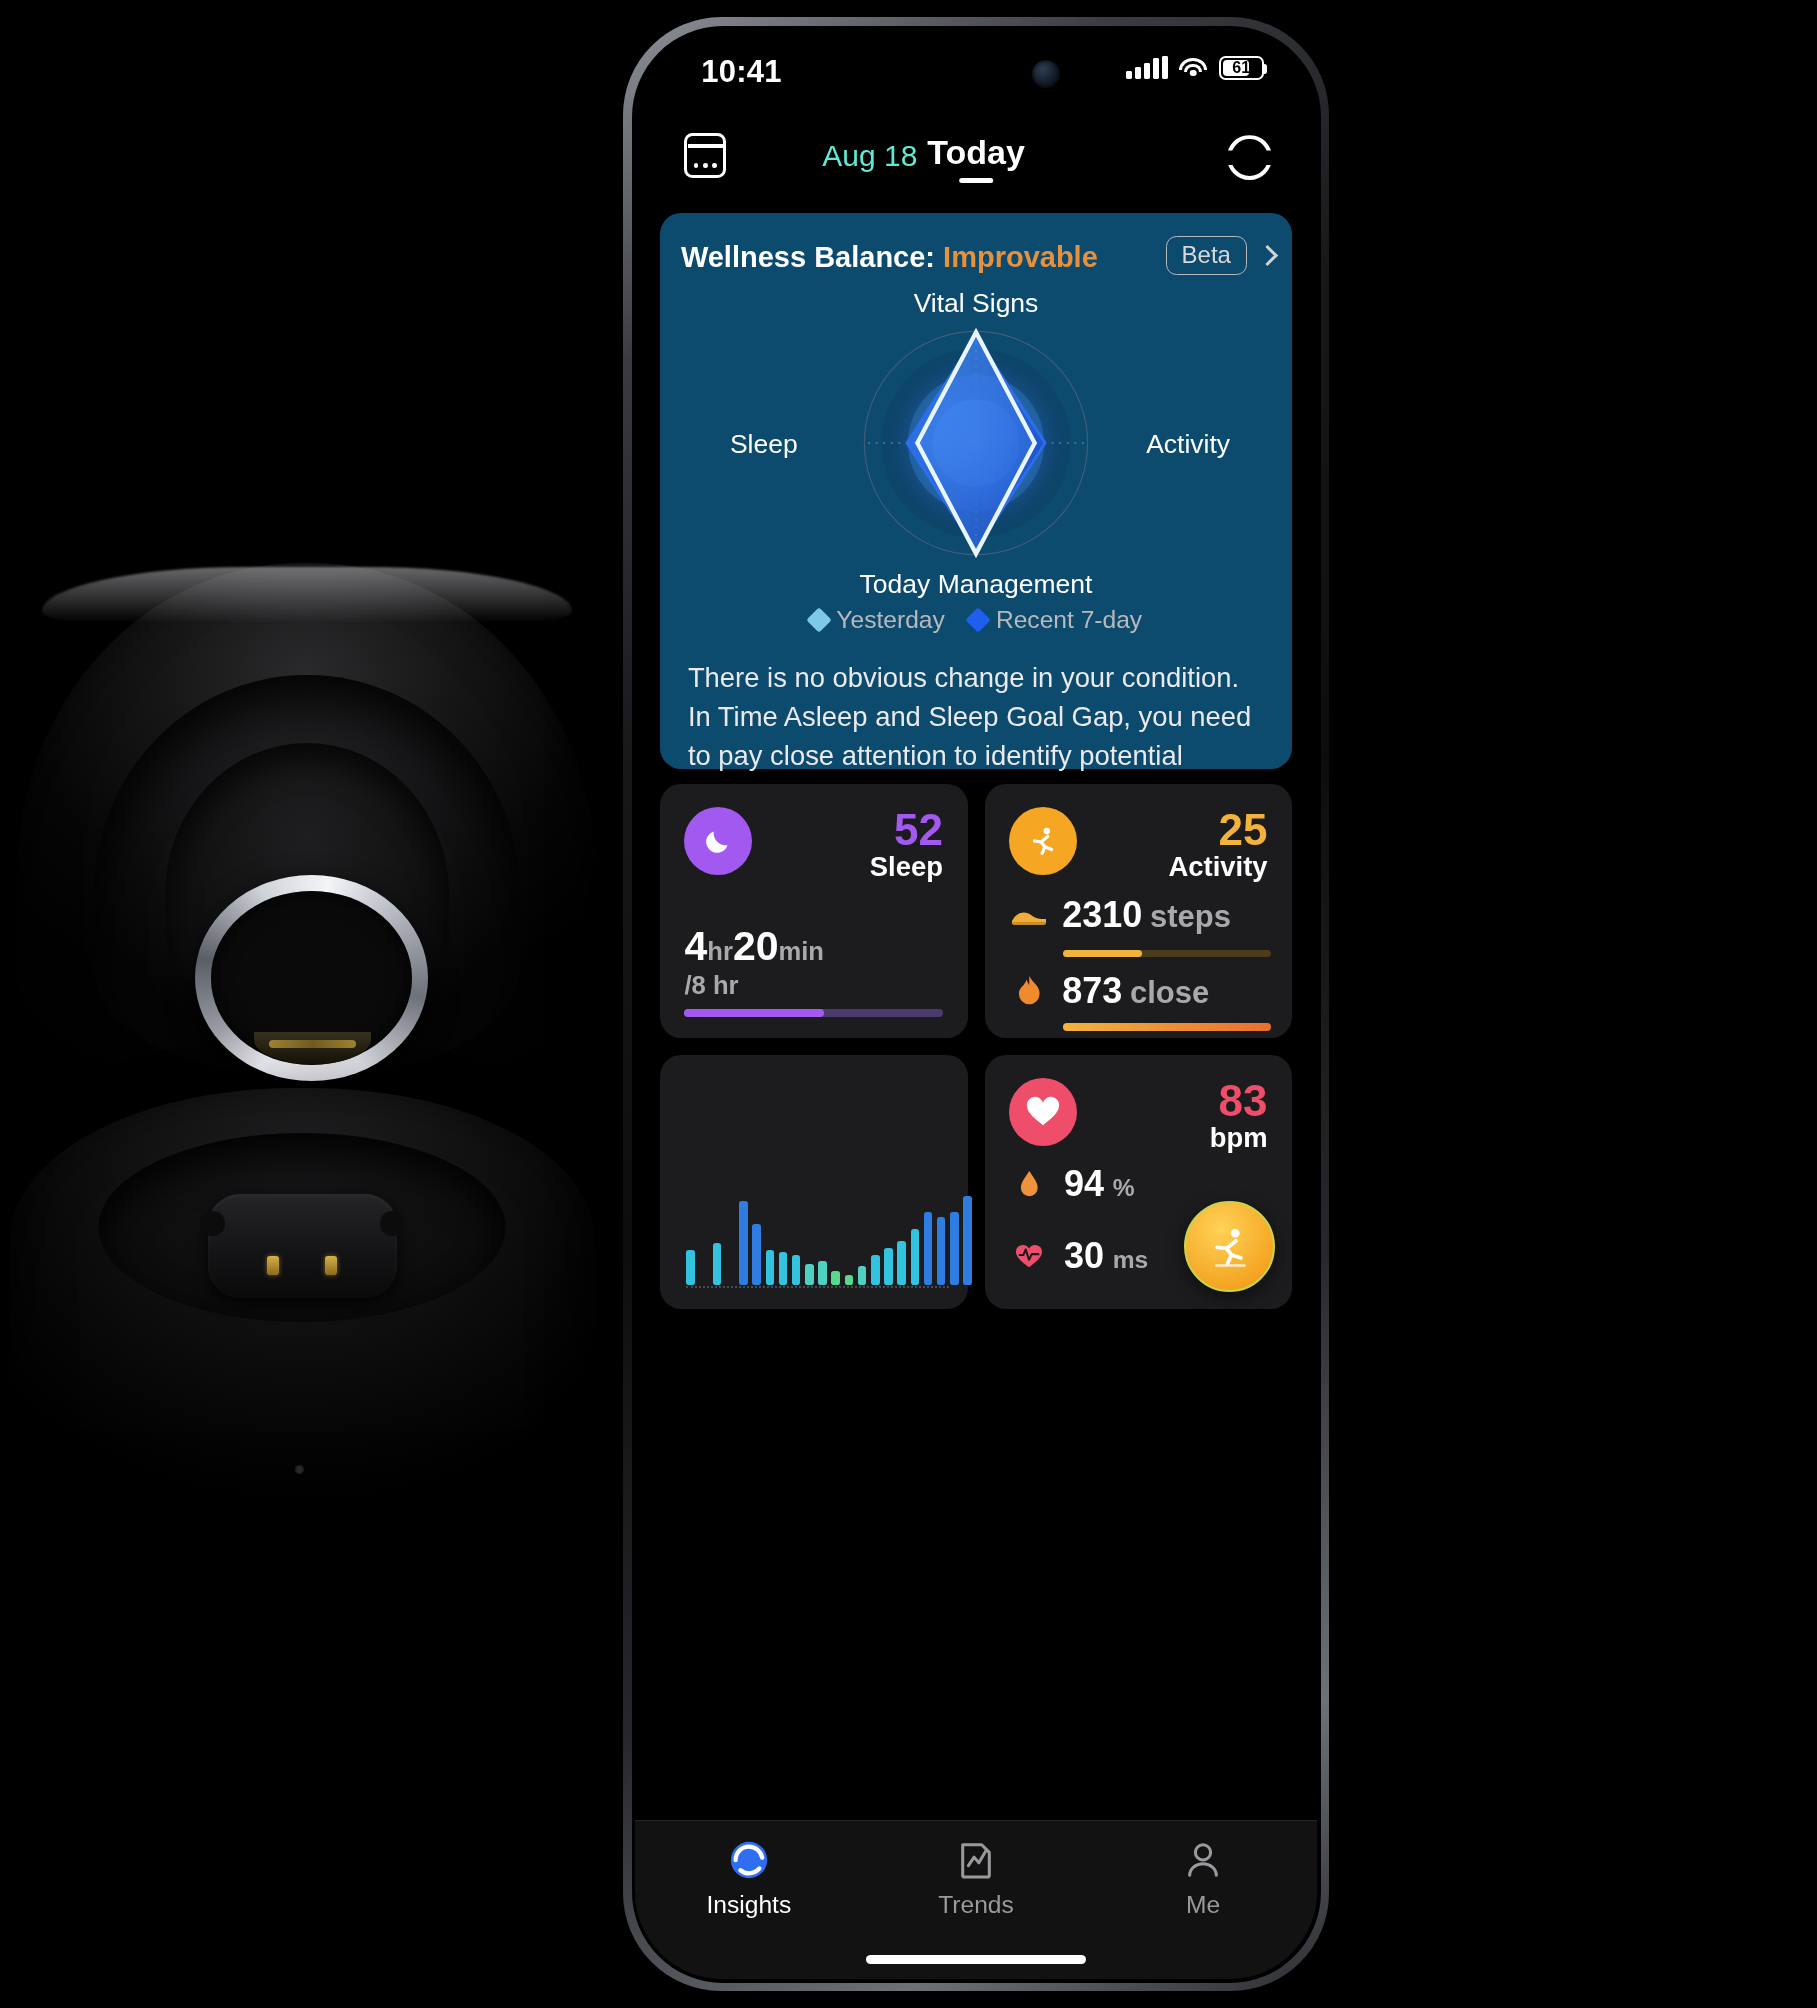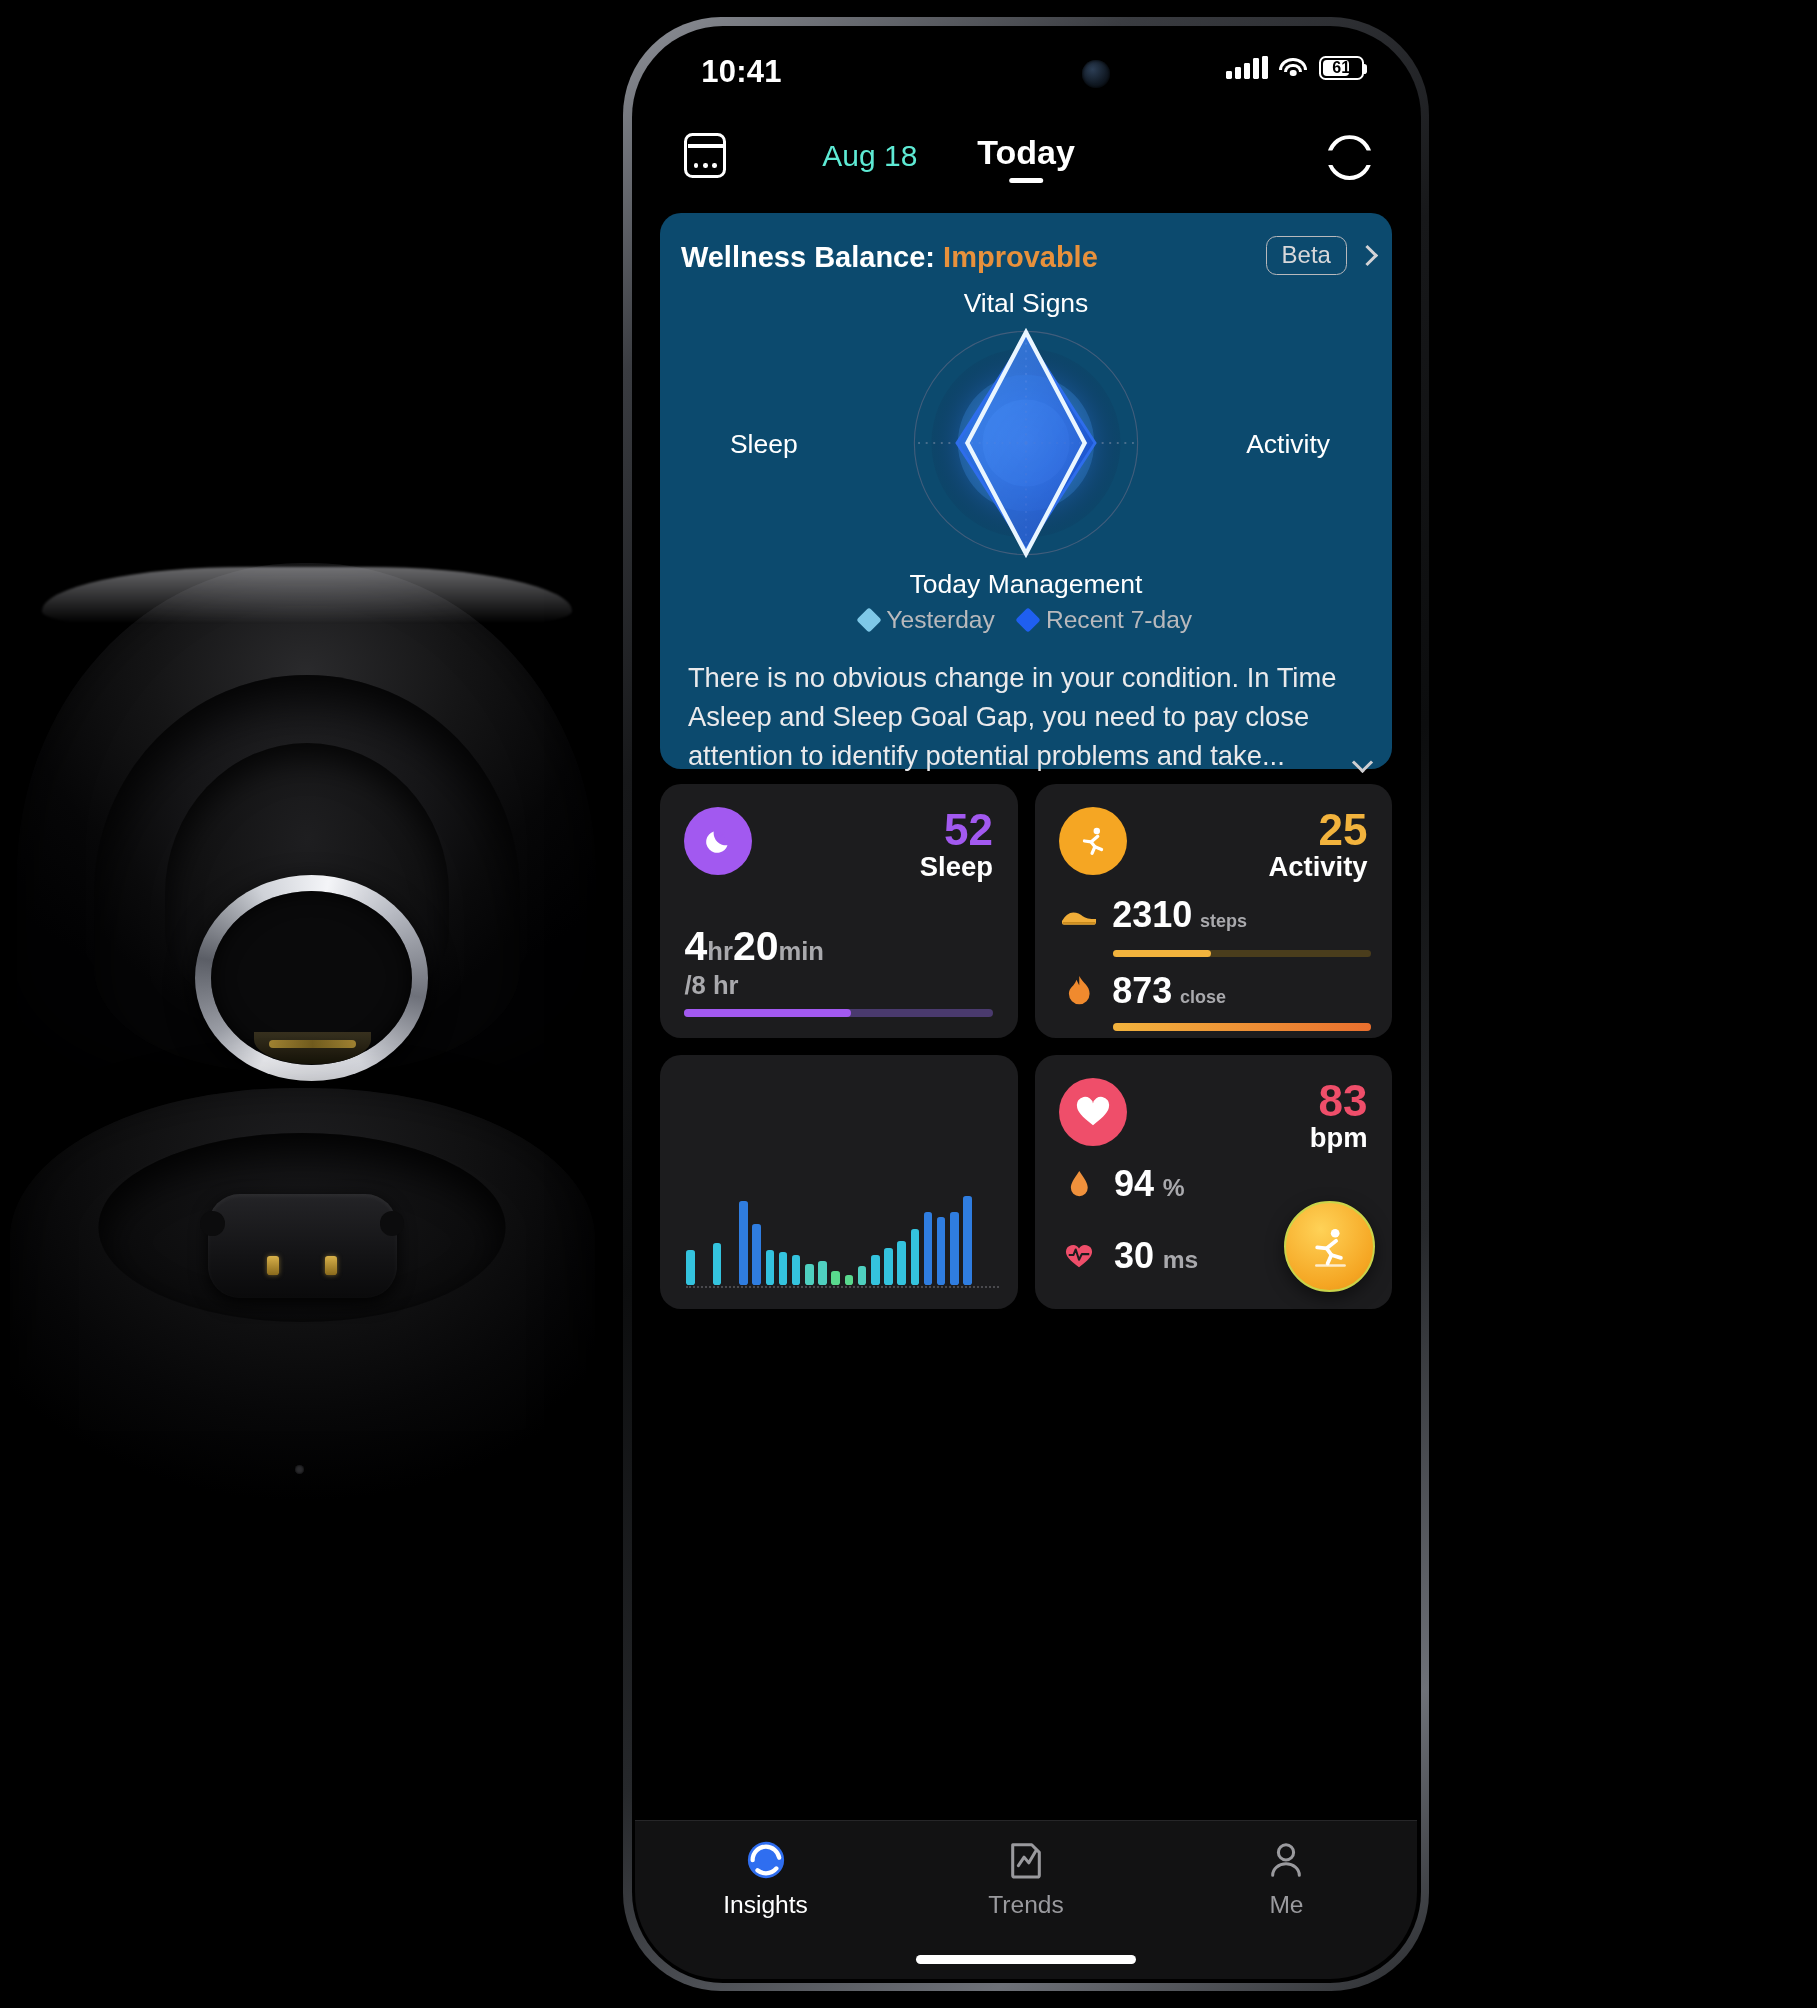--- a/index.html
+++ b/index.html
@@ -92,21 +92,21 @@
   .dock-notch.l { left:-7.6px; } .dock-notch.r { right:-7.6px; }
   .pin { position:absolute; top:62px; width:12.3px; height:19px; border-radius:2.8px;
          background: linear-gradient(180deg,#d8b14a,#8a6a1c); box-shadow:0 0 5.7px rgba(216,177,74,.5); }
   .pin.p1 { left:59px; } .pin.p2 { left:117px; }
   .base-led { position:absolute; left:295px; top:1465px; width:8.5px; height:8.5px; border-radius:50%;
               background:#2b2b2e; box-shadow: inset 0 0 2.8px #000; }
 
   
   .phone {
     position:absolute; left: 623px; top: 17px;
-    width: 806px; height: 1974px;
+    width: 706px; height: 1974px;
     border-radius: 98px;
     background: linear-gradient(145deg,#8f9299 0%,#3a3c41 14%,#17181a 30%,#0c0d0e 50%,#26282b 70%,#6e7178 88%,#2a2c2f 100%);
     padding: 8.5px;
     box-shadow: 0 23px 66px rgba(0,0,0,.85);
   }
   .phone-inner {
     width:100%; height:100%; border-radius:91px; background:#000; padding:3.8px;
   }
   .screen {
     position:relative; width:100%; height:100%; border-radius:87px; overflow:hidden;
@@ -206,21 +206,21 @@
   .sleep-dur .sm { font-size:25.6px; color:#a9a9ad; font-weight:600; }
   .sleep-goal { position:absolute; left:24.6px; bottom:38px; font-size:25.6px; color:#a9a9ad; font-weight:700; }
   .sleep-bar { position:absolute; left:24.6px; right:24.6px; bottom:21px; height:8.5px; border-radius:4.7px; background:#4a3a6e; }
   .sleep-bar i { display:block; height:100%; border-radius:4.7px; background:#a259f0; }
 
   .act-row { position:absolute; left:24.6px; right:23px; display:flex; align-items:center; gap:13.2px; }
   .act-row.r1 { bottom:102px; } .act-row.r2 { bottom:26.5px; }
   .act-ico { width:40px; height:32px; display:flex; align-items:center; justify-content:center; }
   .act-val { display:flex; align-items:baseline; gap:7.6px; }
   .act-val .n { font-size:36px; font-weight:700; }
-  .act-val .u { font-size:18px; color:#a9a9ad; font-weight:600; }
+  .act-val .u { font-size:31px; color:#a9a9ad; font-weight:600; }
   .act-bar { position:absolute; left:78px; right:21px; height:7.6px; border-radius:4.7px; background:#4a3d1c; }
   .act-bar.b1 { bottom:81px; } .act-bar.b2 { bottom:7.6px; }
   .act-bar i { display:block; height:100%; border-radius:4.7px; }
 
   .stress-chart { position:absolute; left:26.5px; right:19px; bottom:21px; height:93px; }
   .sc-bars { position:absolute; left:0; bottom:3.8px; display:flex; align-items:flex-end; gap:4.7px; height:89px; }
   .sc-bars i { width:8.5px; border-radius:2.8px; }
   .sc-axis { position:absolute; left:0; right:0; bottom:0; border-bottom:2.8px dotted #4a4a4e; }
 
   .hr-row { position:absolute; left:24.6px; display:flex; align-items:center; gap:15px; }

